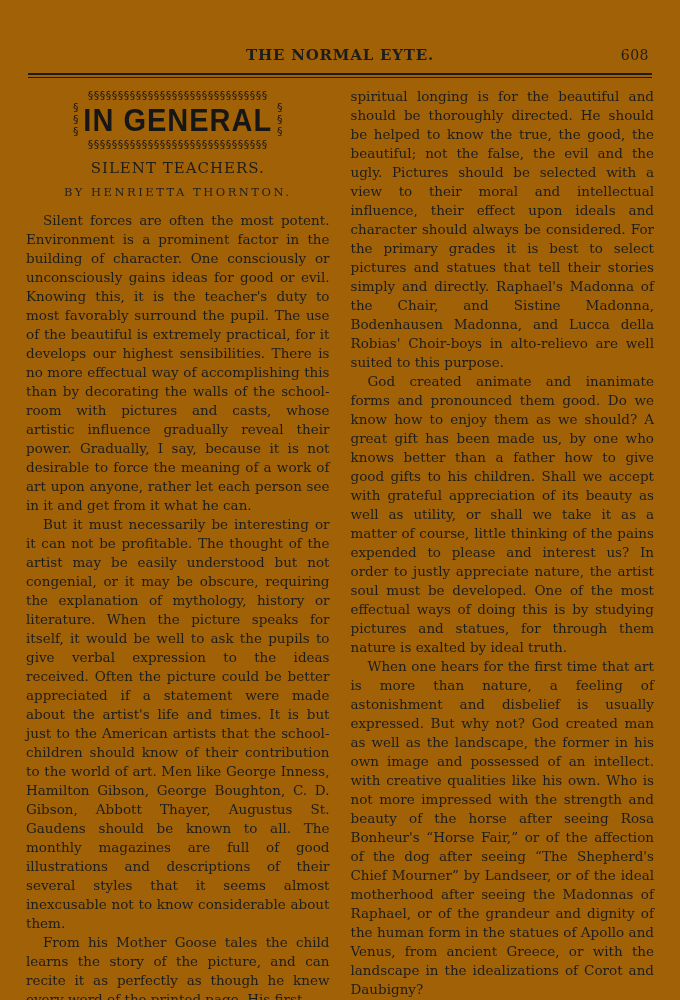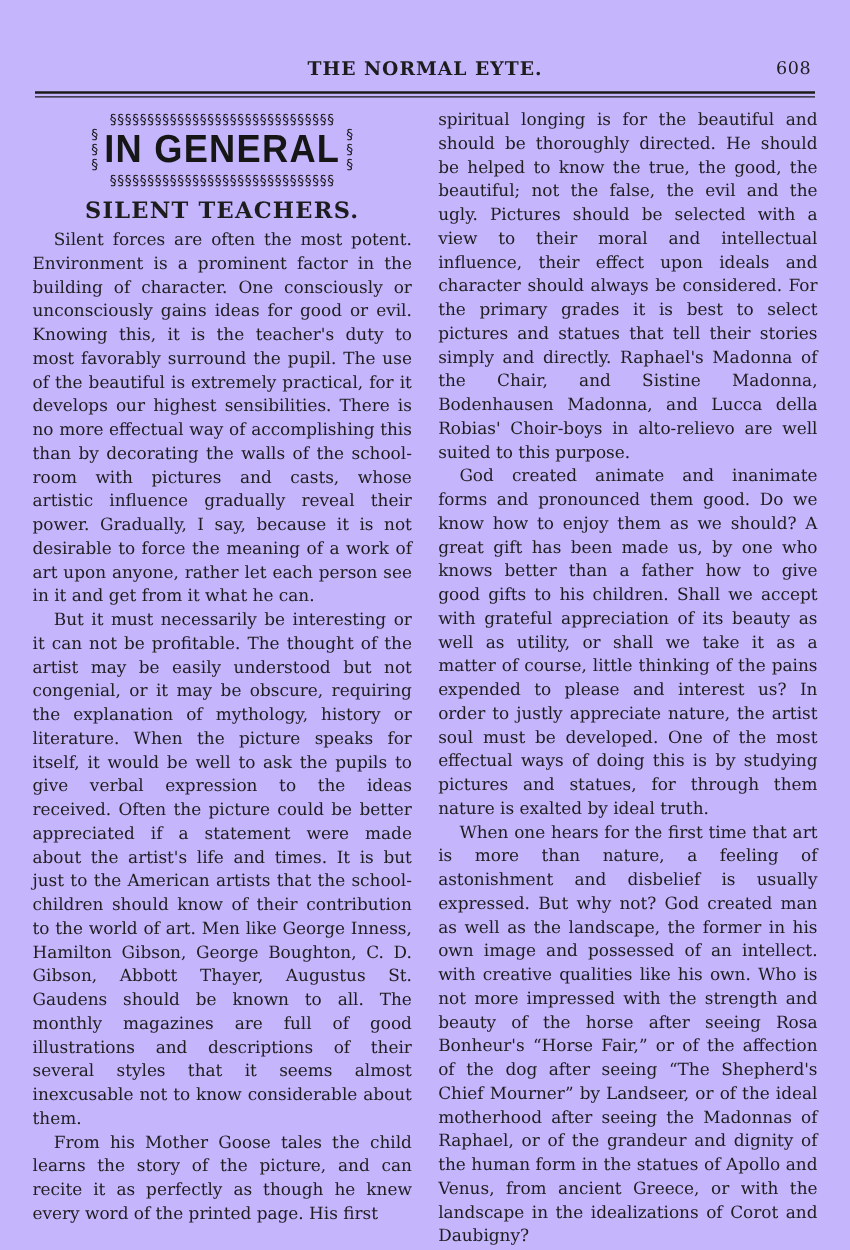--- a/index.html
+++ b/index.html
@@ -4,21 +4,21 @@
 <style>
   html, body { margin: 0; padding: 0; }
   body {
     width: 680px; height: 1000px;
     background: #e9e9e9;
     font-family: "DejaVu Serif", serif;
   }
   .page {
     position: relative;
     width: 680px; height: 1000px;
-    background: #c4b5fd;
+    background: #a16207;
     color: #1d1d1d;
     overflow: hidden;
     box-sizing: border-box;
   }
   
   .running-head {
     position: relative;
     padding-top: 46px;
     height: 22px;
   }
@@ -95,22 +95,22 @@
     font-weight: 700;
     font-size: 29px;
     letter-spacing: 1px;
     transform: scaleY(1.08);
     white-space: nowrap;
   }
   
   .article-title {
     text-align: center;
     text-indent: 0 !important;
-    font-weight: bold;
-    font-size: 18px;
+    font-weight: normal;
+    font-size: 15px;
     letter-spacing: 1px;
     margin: 0 0 5px 0 !important;
   }
   .article-byline {
     text-align: center;
     text-indent: 0 !important;
     font-size: 11.5px;
     letter-spacing: 2.5px;
     margin: 0 0 9px 0 !important;
     color: #222;
@@ -135,20 +135,21 @@
         <div class="orn-h">§§§§§§§§§§§§§§§§§§§§§§§§§§§§§§</div>
         <div class="gen-mid">
           <div class="orn-v">§§§</div>
           <div class="gen-title">IN GENERAL</div>
           <div class="orn-v">§§§</div>
         </div>
         <div class="orn-h">§§§§§§§§§§§§§§§§§§§§§§§§§§§§§§</div>
       </div>
 
       <p class="article-title">SILENT TEACHERS.</p>
+      <p class="article-byline">BY HENRIETTA THORNTON.</p>
 
       <p>Silent forces are often the most potent. Environment is a prominent factor in the building of character. One consciously or unconsciously gains ideas for good or evil. Knowing this, it is the teacher's duty to most favorably surround the pupil. The use of the beautiful is extremely practical, for it develops our highest sensibilities. There is no more effectual way of accomplishing this than by decorating the walls of the school-room with pictures and casts, whose artistic influence gradually reveal their power. Gradually, I say, because it is not desirable to force the meaning of a work of art upon anyone, rather let each person see in it and get from it what he can.</p>
       <p>But it must necessarily be interesting or it can not be profitable. The thought of the artist may be easily understood but not congenial, or it may be obscure, requiring the explanation of mythology, history or literature. When the picture speaks for itself, it would be well to ask the pupils to give verbal expression to the ideas received. Often the picture could be better appreciated if a statement were made about the artist's life and times. It is but just to the American artists that the school-children should know of their contribution to the world of art. Men like George Inness, Hamilton Gibson, George Boughton, C. D. Gibson, Abbott Thayer, Augustus St. Gaudens should be known to all. The monthly magazines are full of good illustrations and descriptions of their several styles that it seems almost inexcusable not to know considerable about them.</p>
       <p>From his Mother Goose tales the child learns the story of the picture, and can recite it as perfectly as though he knew every word of the printed page. His first</p>
     </div>
 
     <div class="col">
       <p class="continuation">spiritual longing is for the beautiful and should be thoroughly directed. He should be helped to know the true, the good, the beautiful; not the false, the evil and the ugly. Pictures should be selected with a view to their moral and intellectual influence, their effect upon ideals and character should always be considered. For the primary grades it is best to select pictures and statues that tell their stories simply and directly. Raphael's Madonna of the Chair, and Sistine Madonna, Bodenhausen Madonna, and Lucca della Robias' Choir-boys in alto-relievo are well suited to this purpose.</p>
       <p>God created animate and inanimate forms and pronounced them good. Do we know how to enjoy them as we should? A great gift has been made us, by one who knows better than a father how to give good gifts to his children. Shall we accept with grateful appreciation of its beauty as well as utility, or shall we take it as a matter of course, little thinking of the pains expended to please and interest us? In order to justly appreciate nature, the artist soul must be developed. One of the most effectual ways of doing this is by studying pictures and statues, for through them nature is exalted by ideal truth.</p>
       <p>When one hears for the first time that art is more than nature, a feeling of astonishment and disbelief is usually expressed. But why not? God created man as well as the landscape, the former in his own image and possessed of an intellect. with creative qualities like his own. Who is not more impressed with the strength and beauty of the horse after seeing Rosa Bonheur's “Horse Fair,” or of the affection of the dog after seeing “The Shepherd's Chief Mourner” by Landseer, or of the ideal motherhood after seeing the Madonnas of Raphael, or of the grandeur and dignity of the human form in the statues of Apollo and Venus, from ancient Greece, or with the landscape in the idealizations of Corot and Daubigny?</p>

